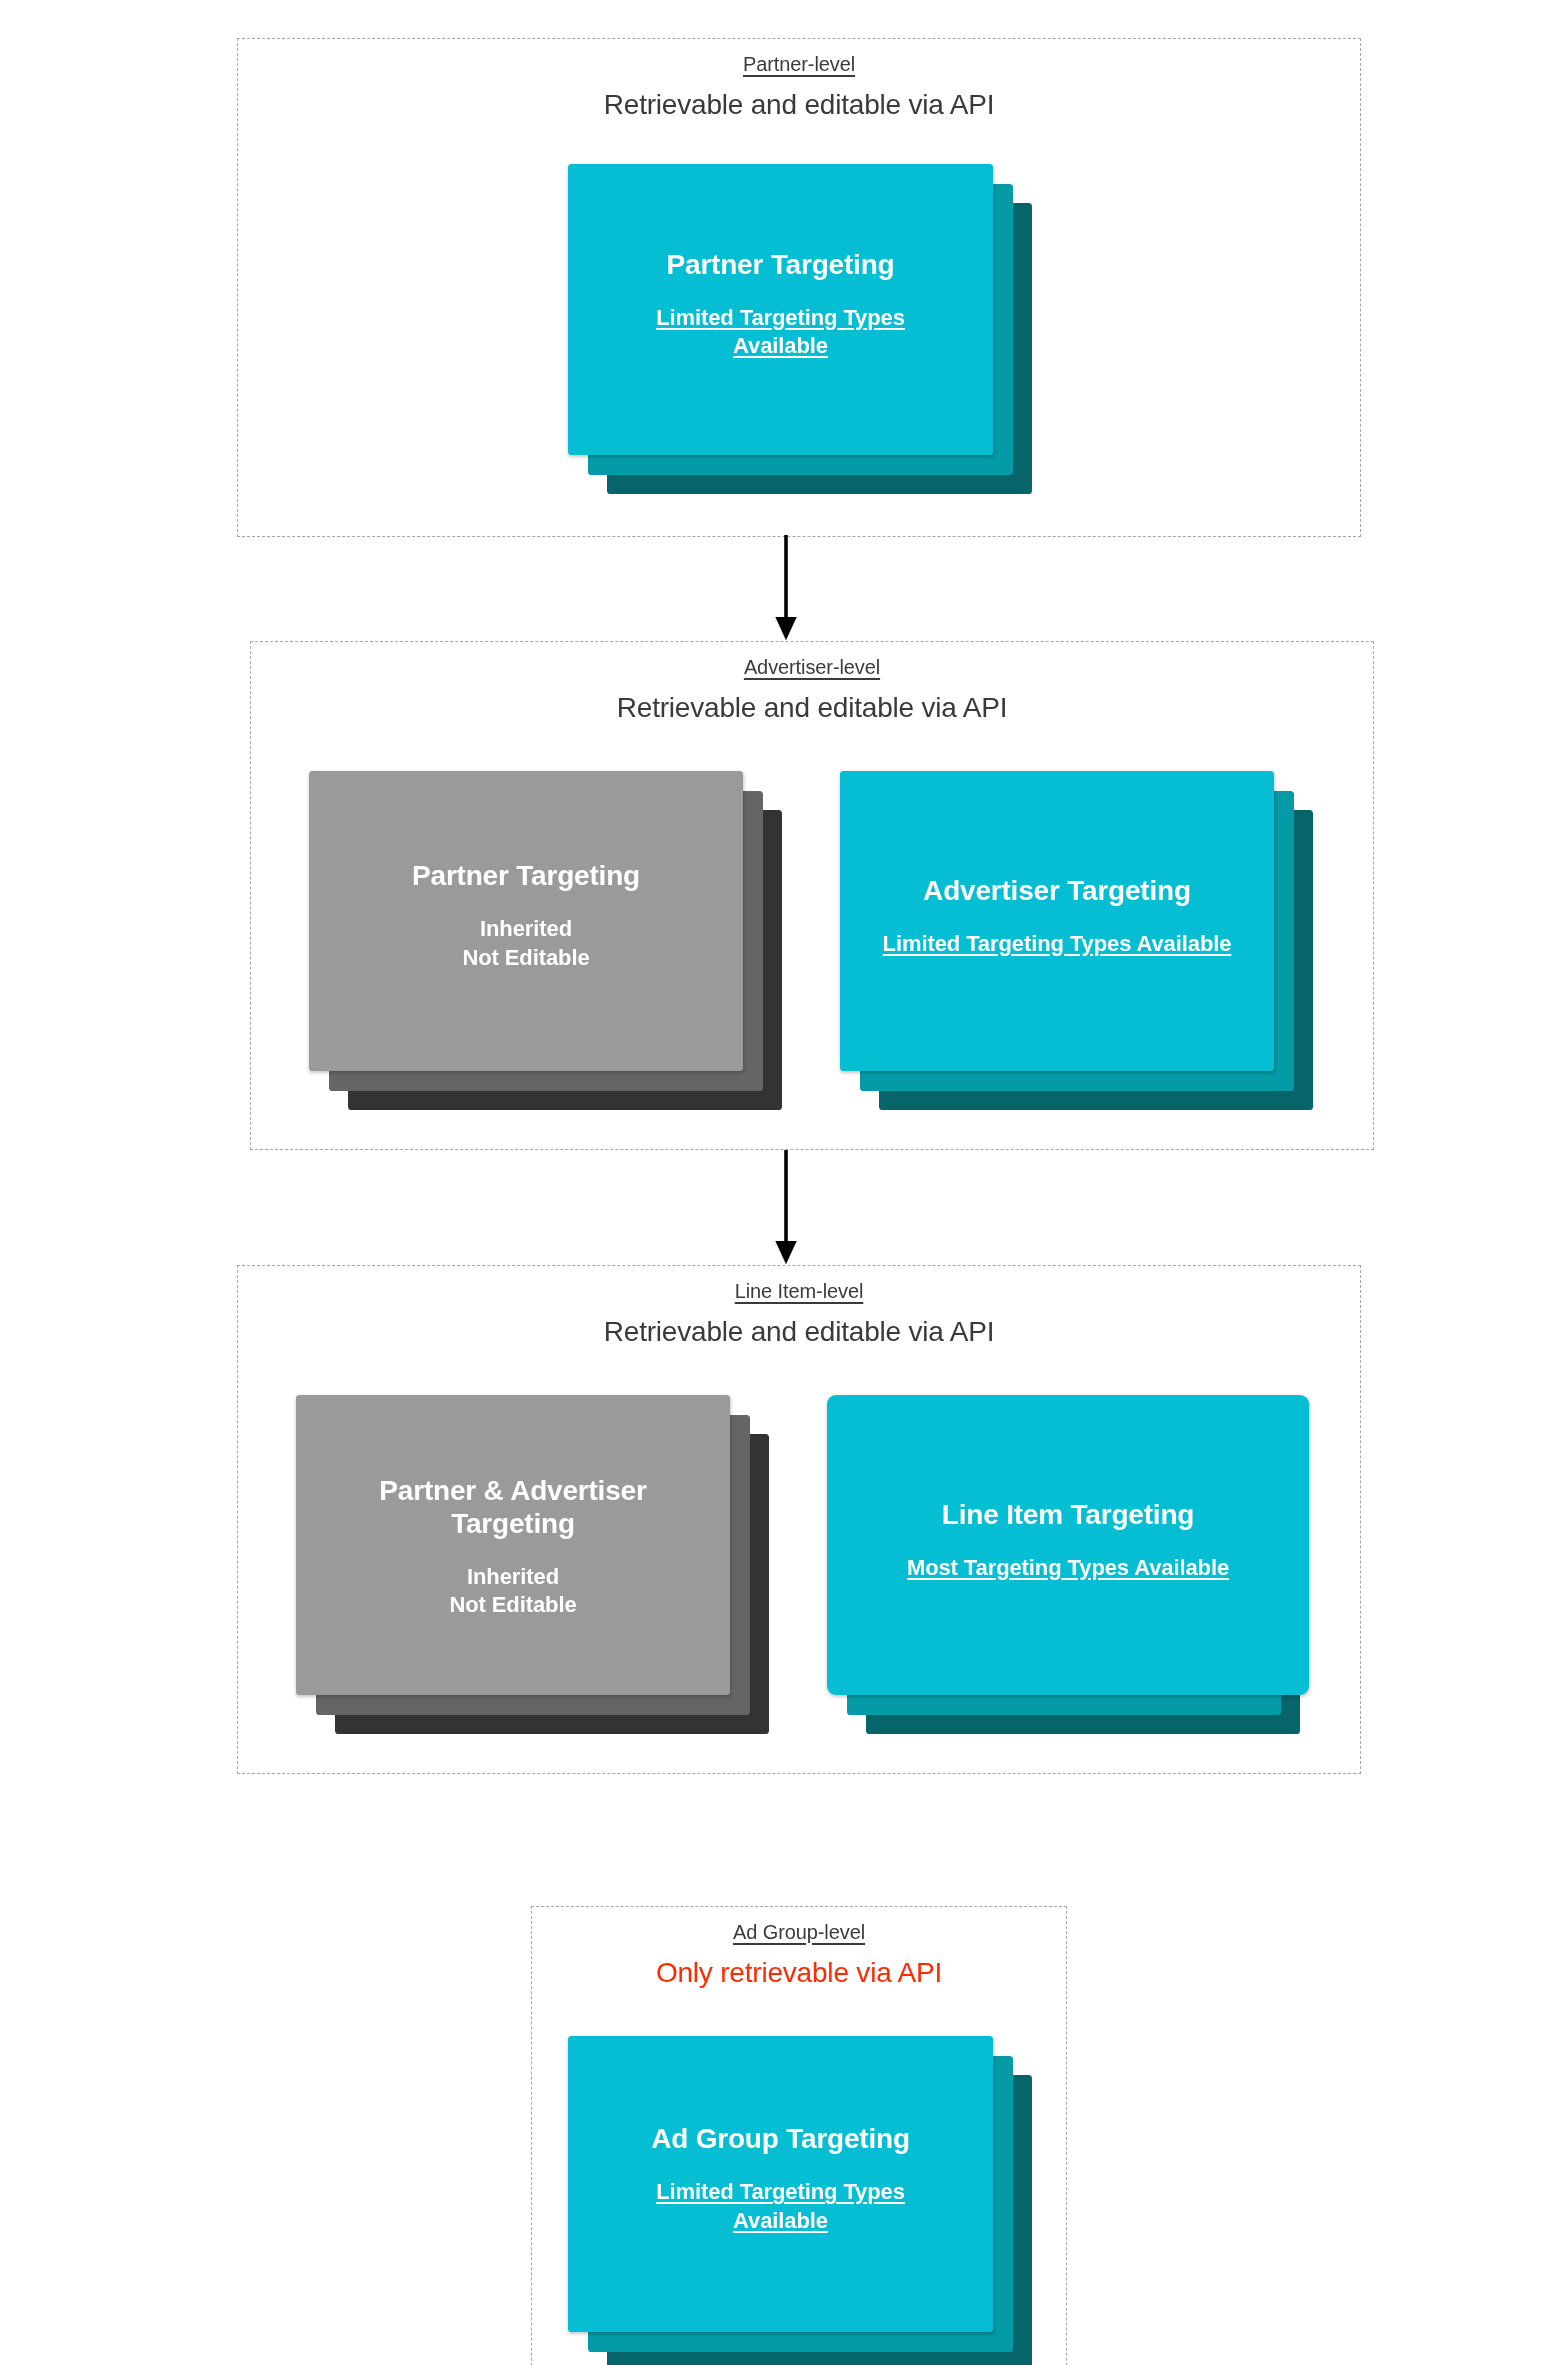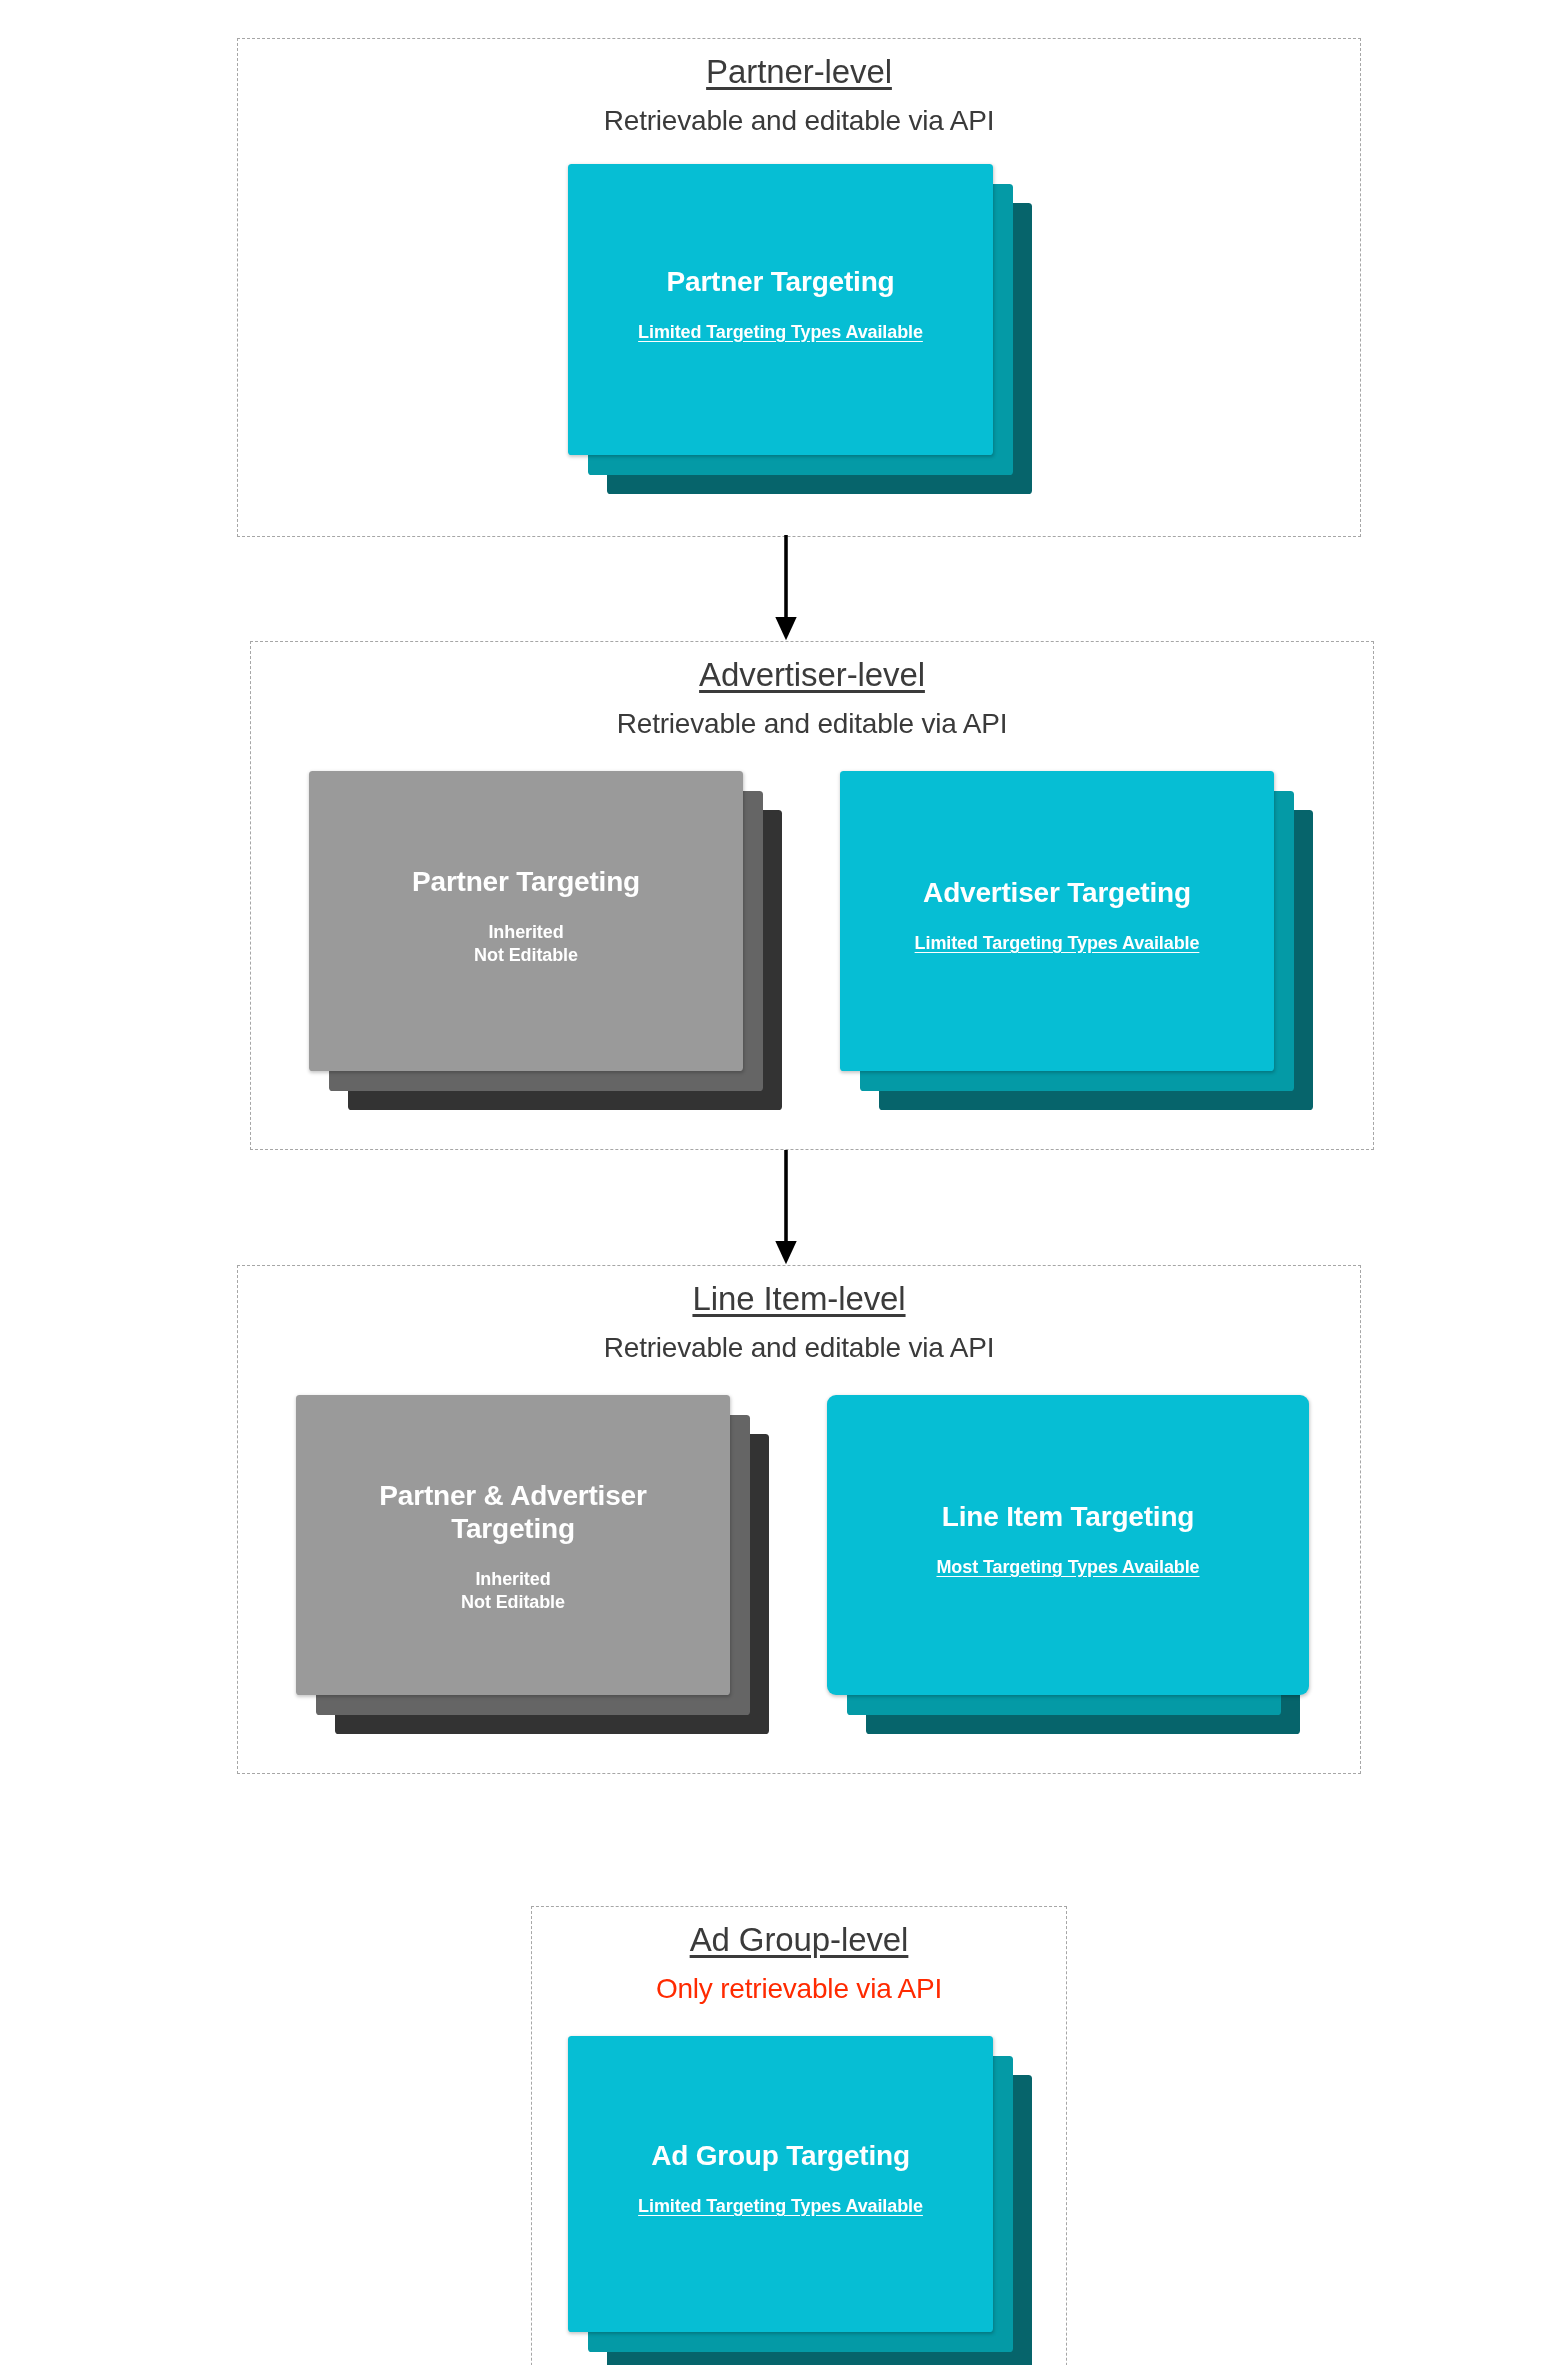--- a/index.html
+++ b/index.html
@@ -30,21 +30,21 @@
     position: absolute;
     left: 0;
     right: 0;
     top: 12.5px;
     text-align: center;
     line-height: 1.22;
   }
 
   .level-title {
     display: inline-block;
-    font-size: 33px;
+    font-size: 20px;
     font-weight: 400;
     color: #3b3b3b;
     text-decoration: underline;
     text-underline-offset: 3.6px;
     letter-spacing: -0.1px;
   }
 
   .level-sub {
     display: block;
     font-size: 28px;
@@ -93,21 +93,21 @@
   .card-title {
     font-size: 28px;
     font-weight: 700;
     color: #ffffff;
     text-align: center;
     line-height: 1.18;
     letter-spacing: -0.2px;
   }
 
   .card-note {
-    font-size: 18px;
+    font-size: 22px;
     font-weight: 700;
     color: #ffffff;
     text-align: center;
     line-height: 1.28;
     margin-top: 23px;
     letter-spacing: -0.1px;
   }
 
   .card-note.underlined {
     text-decoration: underline;

